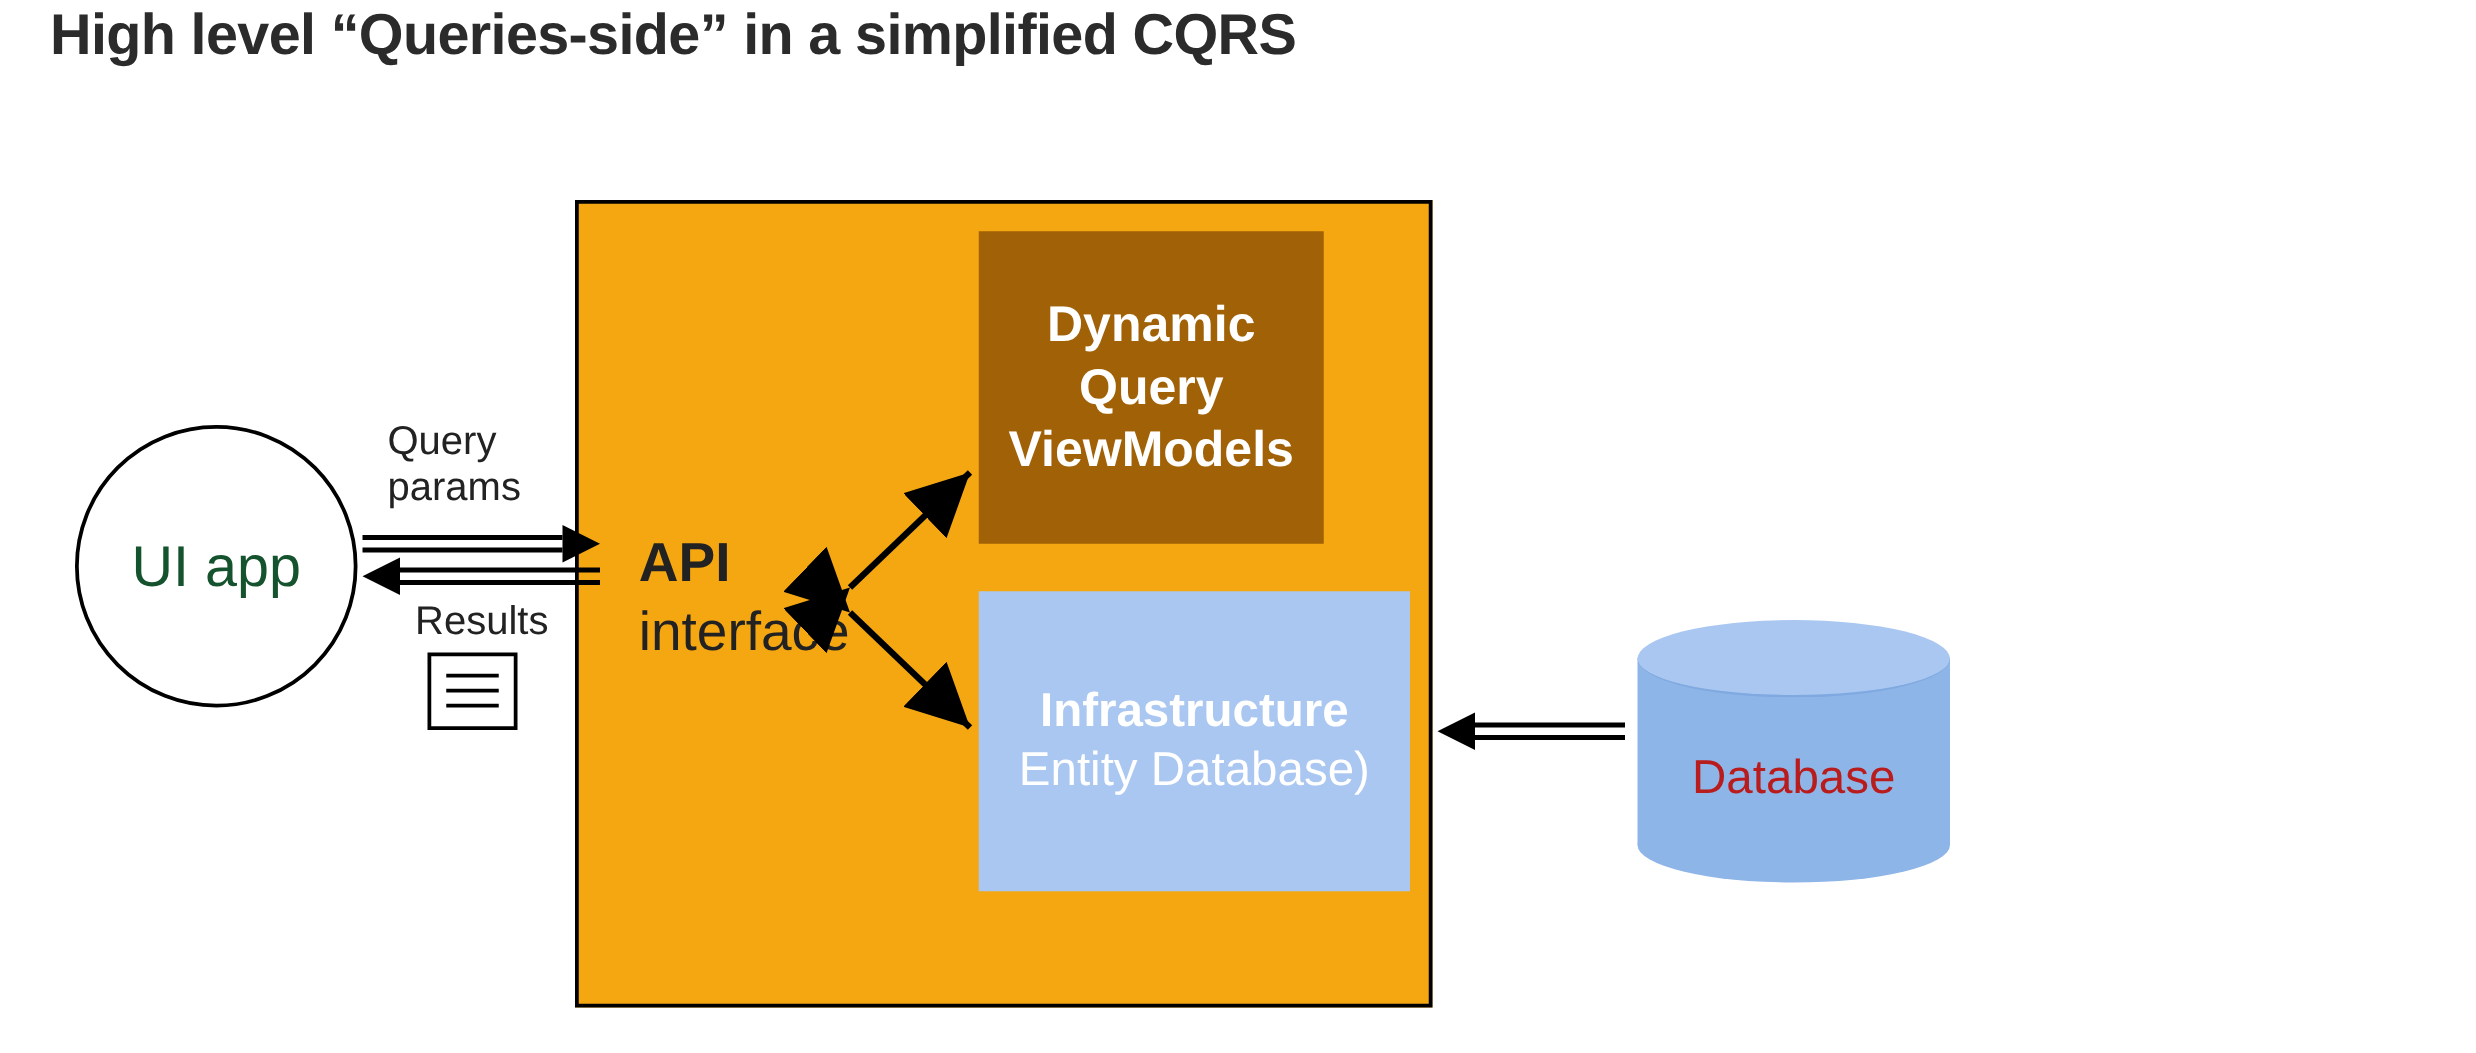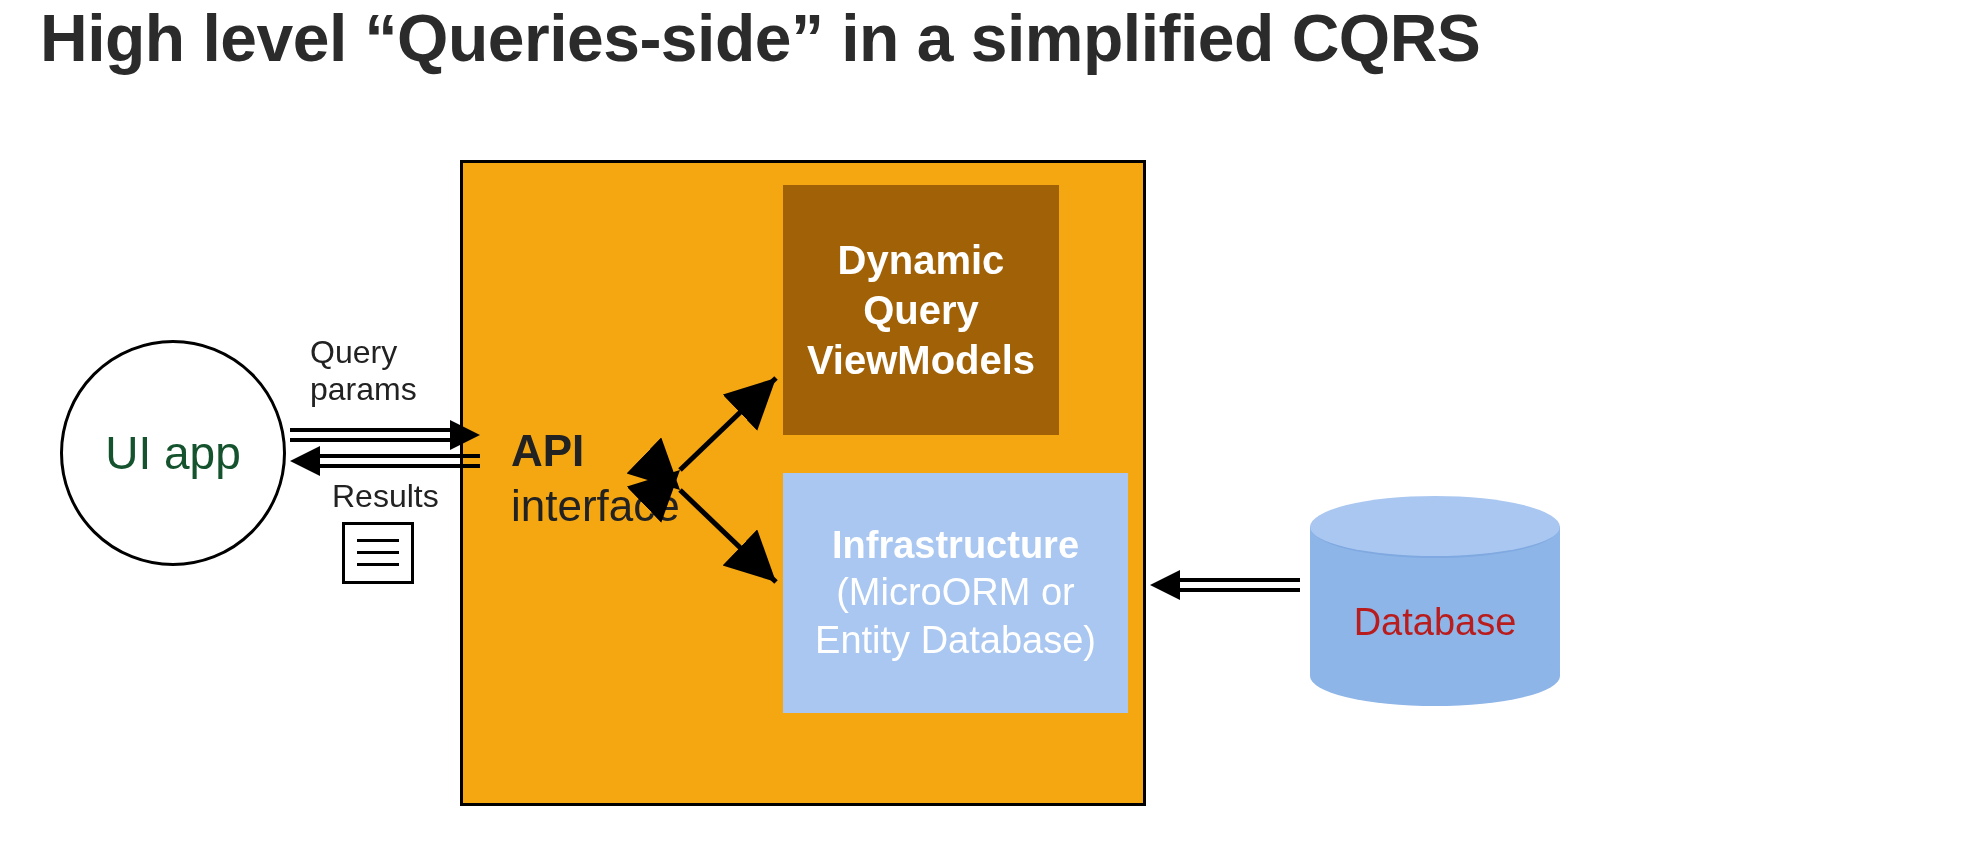--- a/index.html
+++ b/index.html
@@ -13,21 +13,21 @@
   }
   .canvas {
     position: relative;
     width: 1981px;
     height: 842px;
   }
   .title {
     position: absolute;
     left: 40px;
     top: 0px;
-    font-size: 66px;
+    font-size: 46px;
     font-weight: 700;
     color: #2b2b2b;
     letter-spacing: -0.5px;
   }
   
   .uiapp-circle {
     position: absolute;
     left: 60px;
     top: 340px;
     width: 220px;
@@ -221,21 +221,20 @@
       <div>
         <span>Dynamic</span><br>
         <span>Query</span><br>
         <span>ViewModels</span>
       </div>
     </div>
 
     <div class="infra-box">
       <div>
         <span class="bold">Infrastructure</span>
-        <span class="thin">(MicroORM or</span>
         <span class="thin">Entity Database)</span>
       </div>
     </div>
   </div>
 
   <div class="db">
     <div class="db-body"></div>
     <div class="db-bottom"></div>
     <div class="db-top"></div>
     <div class="db-label">Database</div>

